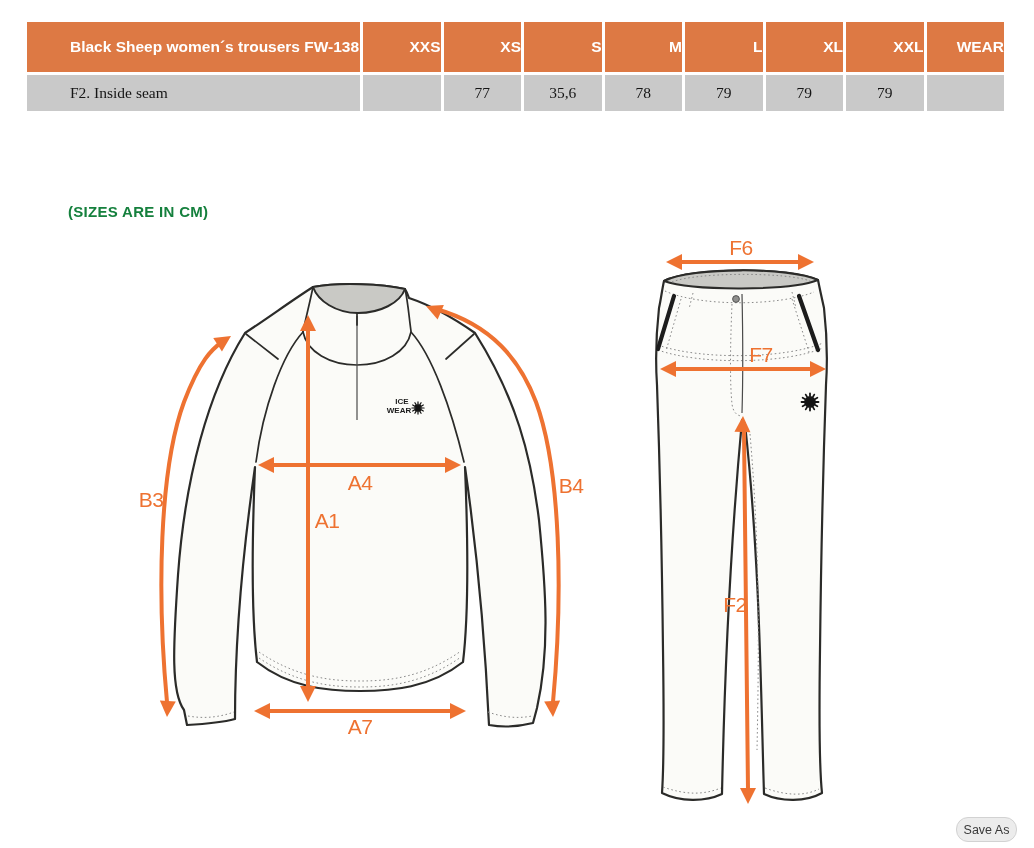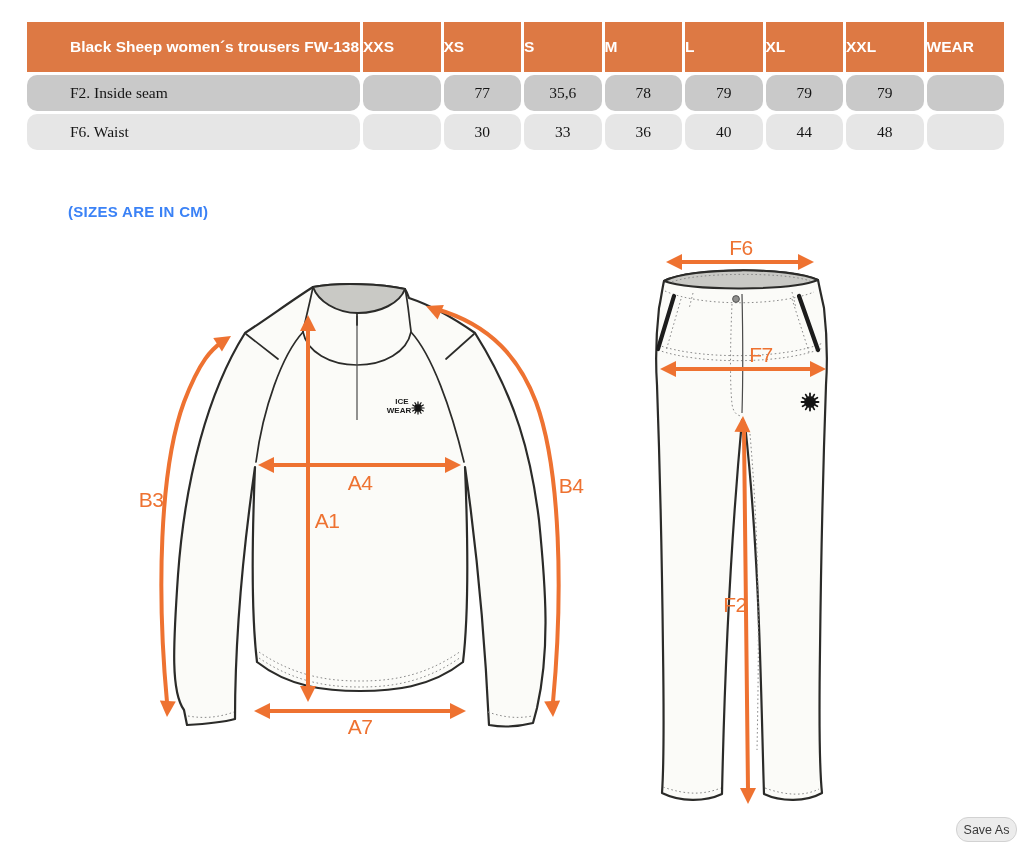--- a/index.html
+++ b/index.html
@@ -3,29 +3,29 @@
 <meta charset="utf-8">
 <style>
   html,body{margin:0;padding:0;background:#ffffff;}
   .screen{position:relative;width:1034px;height:848px;background:#ffffff;overflow:hidden;
           font-family:"Liberation Sans",sans-serif;}
   
   .size-table{position:absolute;left:24px;top:19px;}
   .size-table table{border-collapse:separate;border-spacing:3px;table-layout:fixed;width:983px;}
   .size-table th,.size-table td{padding:0;overflow:hidden;white-space:nowrap;}
   .size-table th{background:#dd7944;color:#ffffff;font-weight:bold;font-size:15.5px;height:50px;
-                 text-align:left;font-family:"Liberation Sans",sans-serif;}
+                 text-align:right;font-family:"Liberation Sans",sans-serif;}
   .size-table th.product{text-align:left;padding-left:43px;}
   .size-table td{font-family:"Liberation Serif","DejaVu Serif",serif;font-size:15.5px;color:#151515;
-                 height:36px;text-align:center;border-radius:10px;}
+                 height:36px;text-align:center;}
   .size-table td.rowlabel{text-align:left;padding-left:43px;}
   .size-table tr.dark td{background:#c9c9c9;}
   .size-table tr.light td{background:#e6e6e6;}
   
-  .note{position:absolute;left:68px;top:203px;color:#3b82f6;font-size:15px;font-weight:bold;
+  .note{position:absolute;left:68px;top:203px;color:#15803d;font-size:15px;font-weight:bold;
         letter-spacing:.3px;}
   
   svg.diagram{position:absolute;left:0;top:0;}
   .garment{fill:#fbfbf8;stroke:#2b2b29;stroke-width:2.2;stroke-linejoin:round;}
   .grayfill{fill:#c9c9c5;stroke:#2b2b29;stroke-width:2;stroke-linejoin:round;}
   .seam{fill:none;stroke:#2b2b29;stroke-width:1.7;stroke-linecap:round;}
   .thinline{fill:none;stroke:#4a4a4a;stroke-width:1.2;}
   .stitch{fill:none;stroke:#8a8a8a;stroke-width:1;stroke-dasharray:1.6 2.6;}
   .pocket{fill:none;stroke:#1c1c1c;stroke-width:4.2;stroke-linecap:round;}
   .arrow{fill:none;stroke:#ee7231;stroke-width:4;stroke-linecap:round;}
@@ -75,31 +75,20 @@
           <td class="rowlabel">F2. Inside seam</td>
           <td></td>
           <td>77</td>
           <td>35,6</td>
           <td>78</td>
           <td>79</td>
           <td>79</td>
           <td>79</td>
           <td></td>
         </tr>
-        <tr class="light">
-          <td class="rowlabel">F6. Waist</td>
-          <td></td>
-          <td>30</td>
-          <td>33</td>
-          <td>36</td>
-          <td>40</td>
-          <td>44</td>
-          <td>48</td>
-          <td></td>
-        </tr>
       </tbody>
     </table>
   </div>
 
   <div class="note">(SIZES ARE IN CM)</div>
 
   <svg class="diagram" width="1034" height="848" viewBox="0 0 1034 848">
 
     <g>
 

